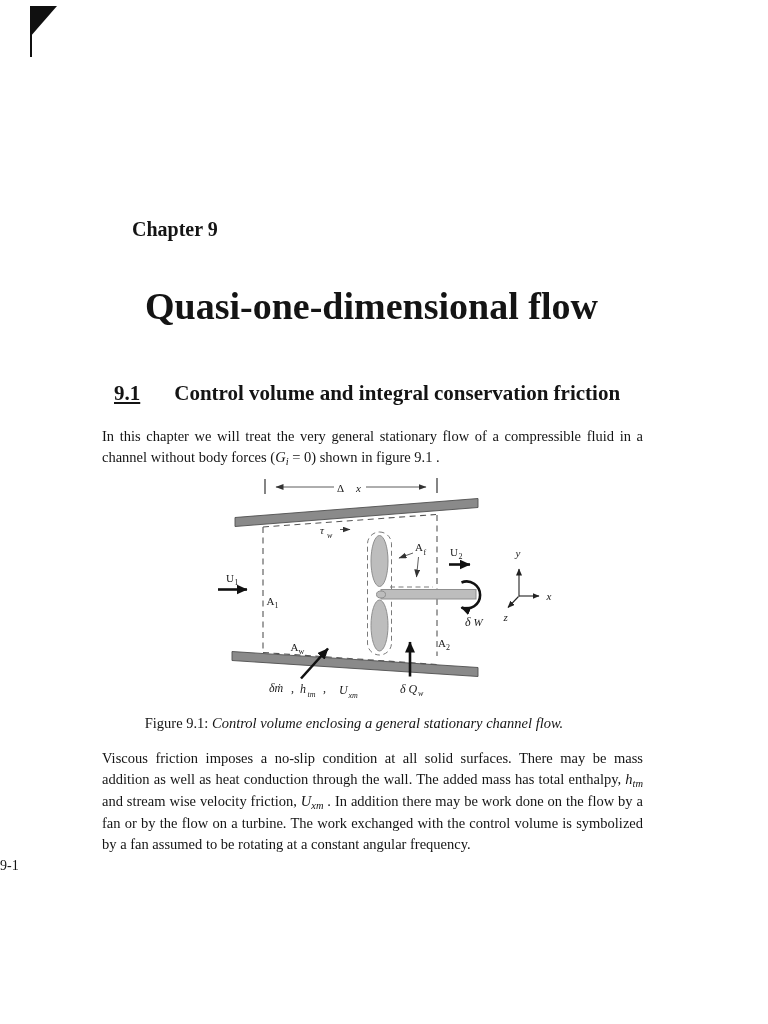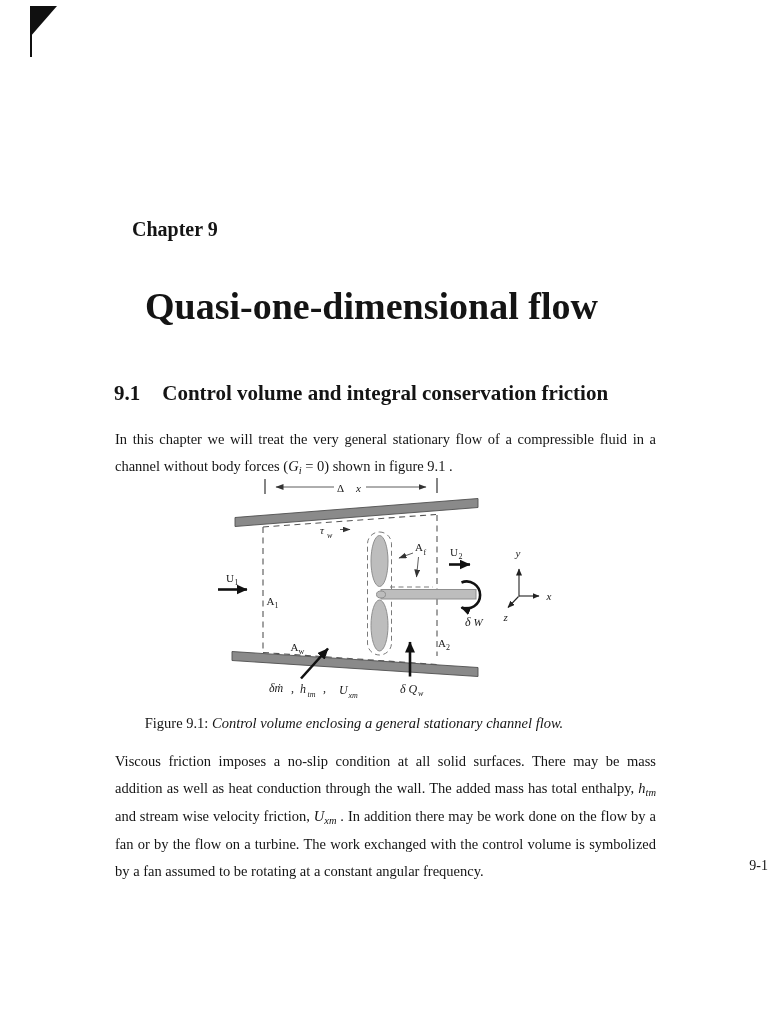--- a/index.html
+++ b/index.html
@@ -4,32 +4,32 @@
 <style>
   html,body { margin:0; padding:0; background:#ffffff; }
   .page {
     position:relative; width:768px; height:1024px; background:#ffffff;
     font-family:"Liberation Serif","DejaVu Serif",serif; color:#141414; overflow:hidden;
   }
   .abs { position:absolute; }
   .chapter-label { left:132px; top:218px; font-size:20px; font-weight:bold; }
   .chapter-title { left:113px; top:284px; font-size:38px; font-weight:bold;margin-left:32px; }
   .section-heading { left:114px; top:381px; font-size:21px; font-weight:bold; }
-  .section-heading .secnum { margin-right:22px; }
+  .section-heading .secnum { margin-right:34px;text-decoration:underline; }
   .bodytext {
-    left:115px; width:541px; font-size:14.5px; line-height:27px;
+    left:102px; width:541px; font-size:14.5px; line-height:21px;
     text-align:justify; margin:0;
   }
   .para1 { top:426px; }
   .para2 { top:748px; }
   .caption { left:0; top:715px; width:708px; text-align:center; font-size:14.5px; margin:0; }
   .caption .captext { font-style:italic; }
   .it { font-style:italic; }
   .sub { font-size:0.72em; position:relative; top:0.25em; }
-  .pagenum { left:0; top:858px; width:768px; text-align:right; font-size:14px; }
+  .pagenum { left:0; top:858px; width:768px; text-align:left; font-size:14px; }
   
   .fold-tri { left:30px; top:6px; width:0; height:0;
     border-top:31px solid #101010; border-right:27px solid transparent; }
   .fold-stem { left:30px; top:6px; width:2px; height:51px; background:#101010; }
   
   .figwrap { left:200px; top:468px; width:376px; height:240px; }
   .figwrap svg { display:block; width:376px; height:240px; }
   text { font-family:"Liberation Serif","DejaVu Serif",serif; fill:#1a1a1a; }
   .flab { font-size:11px; }
   .fsub { font-size:8px; }

